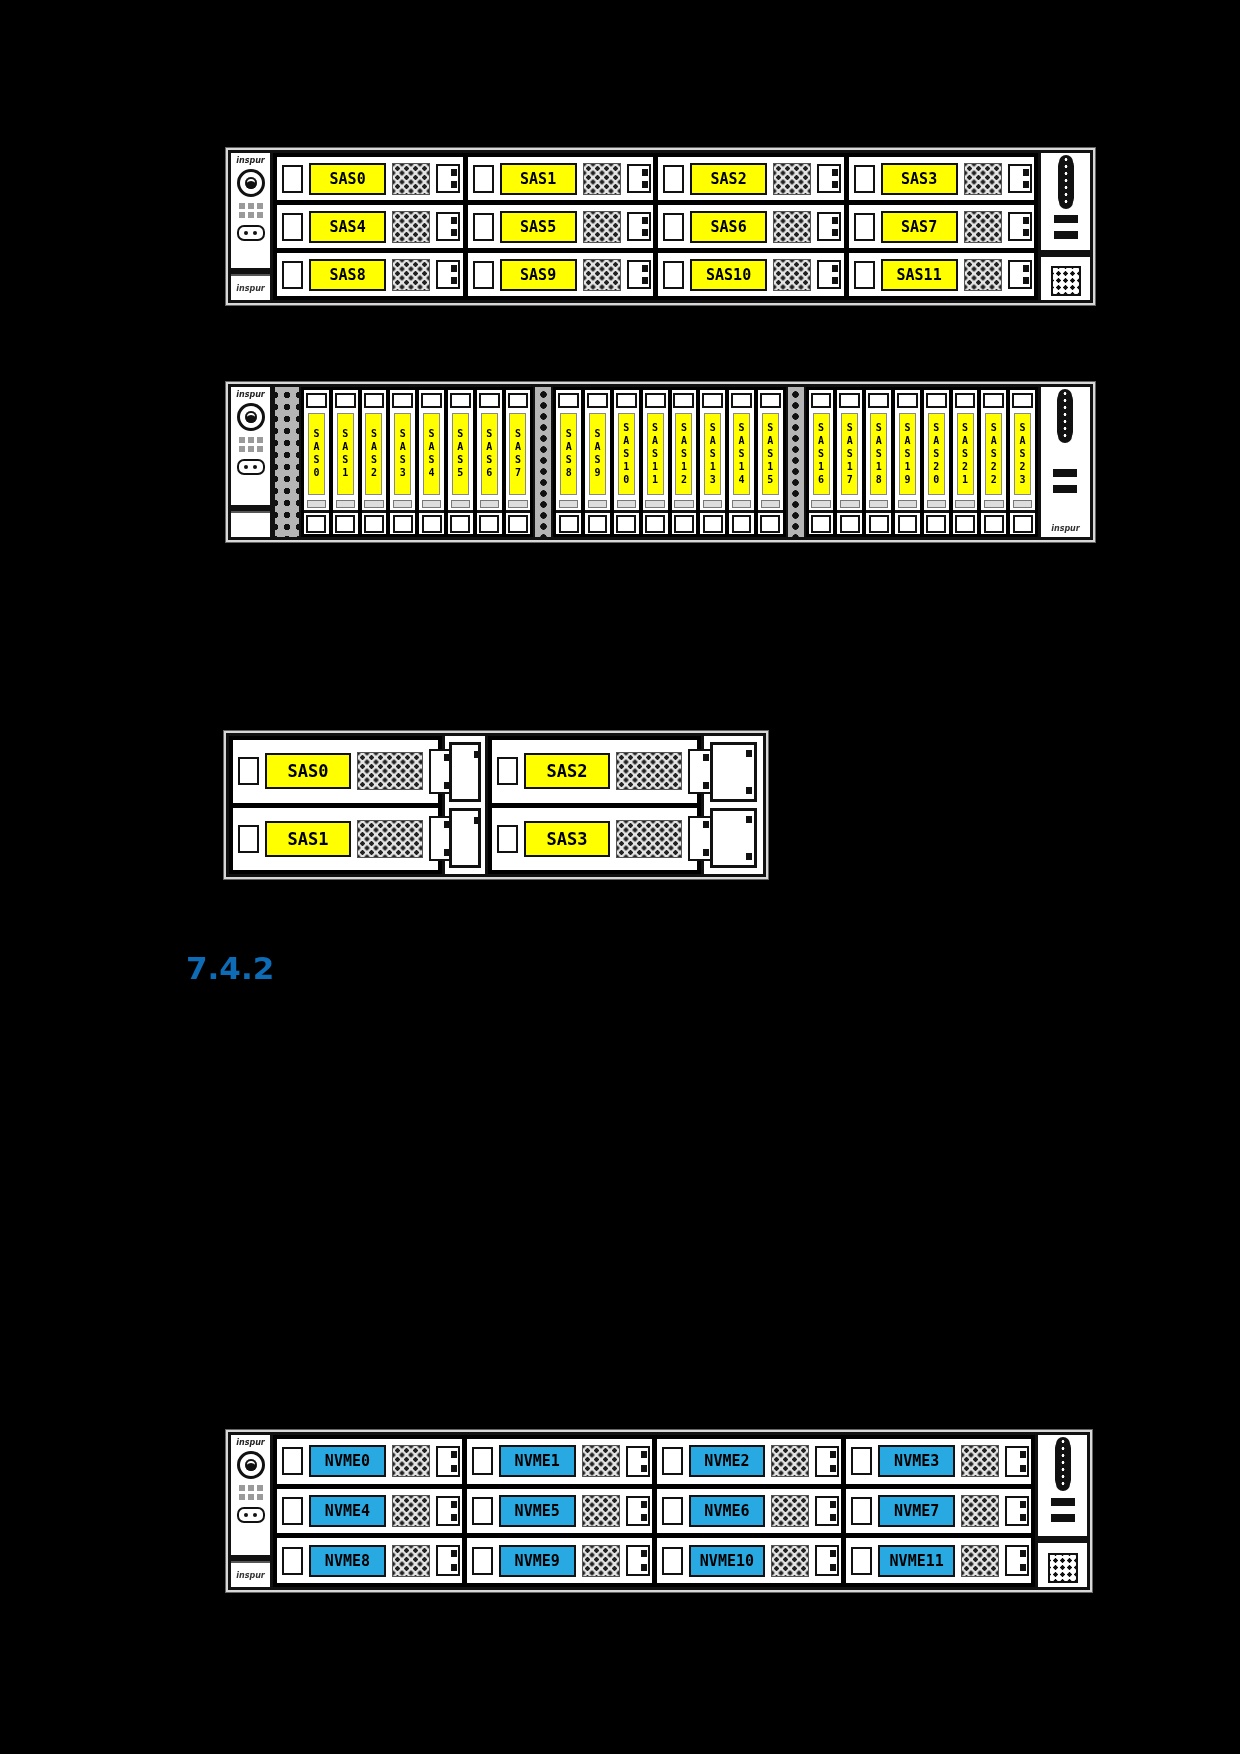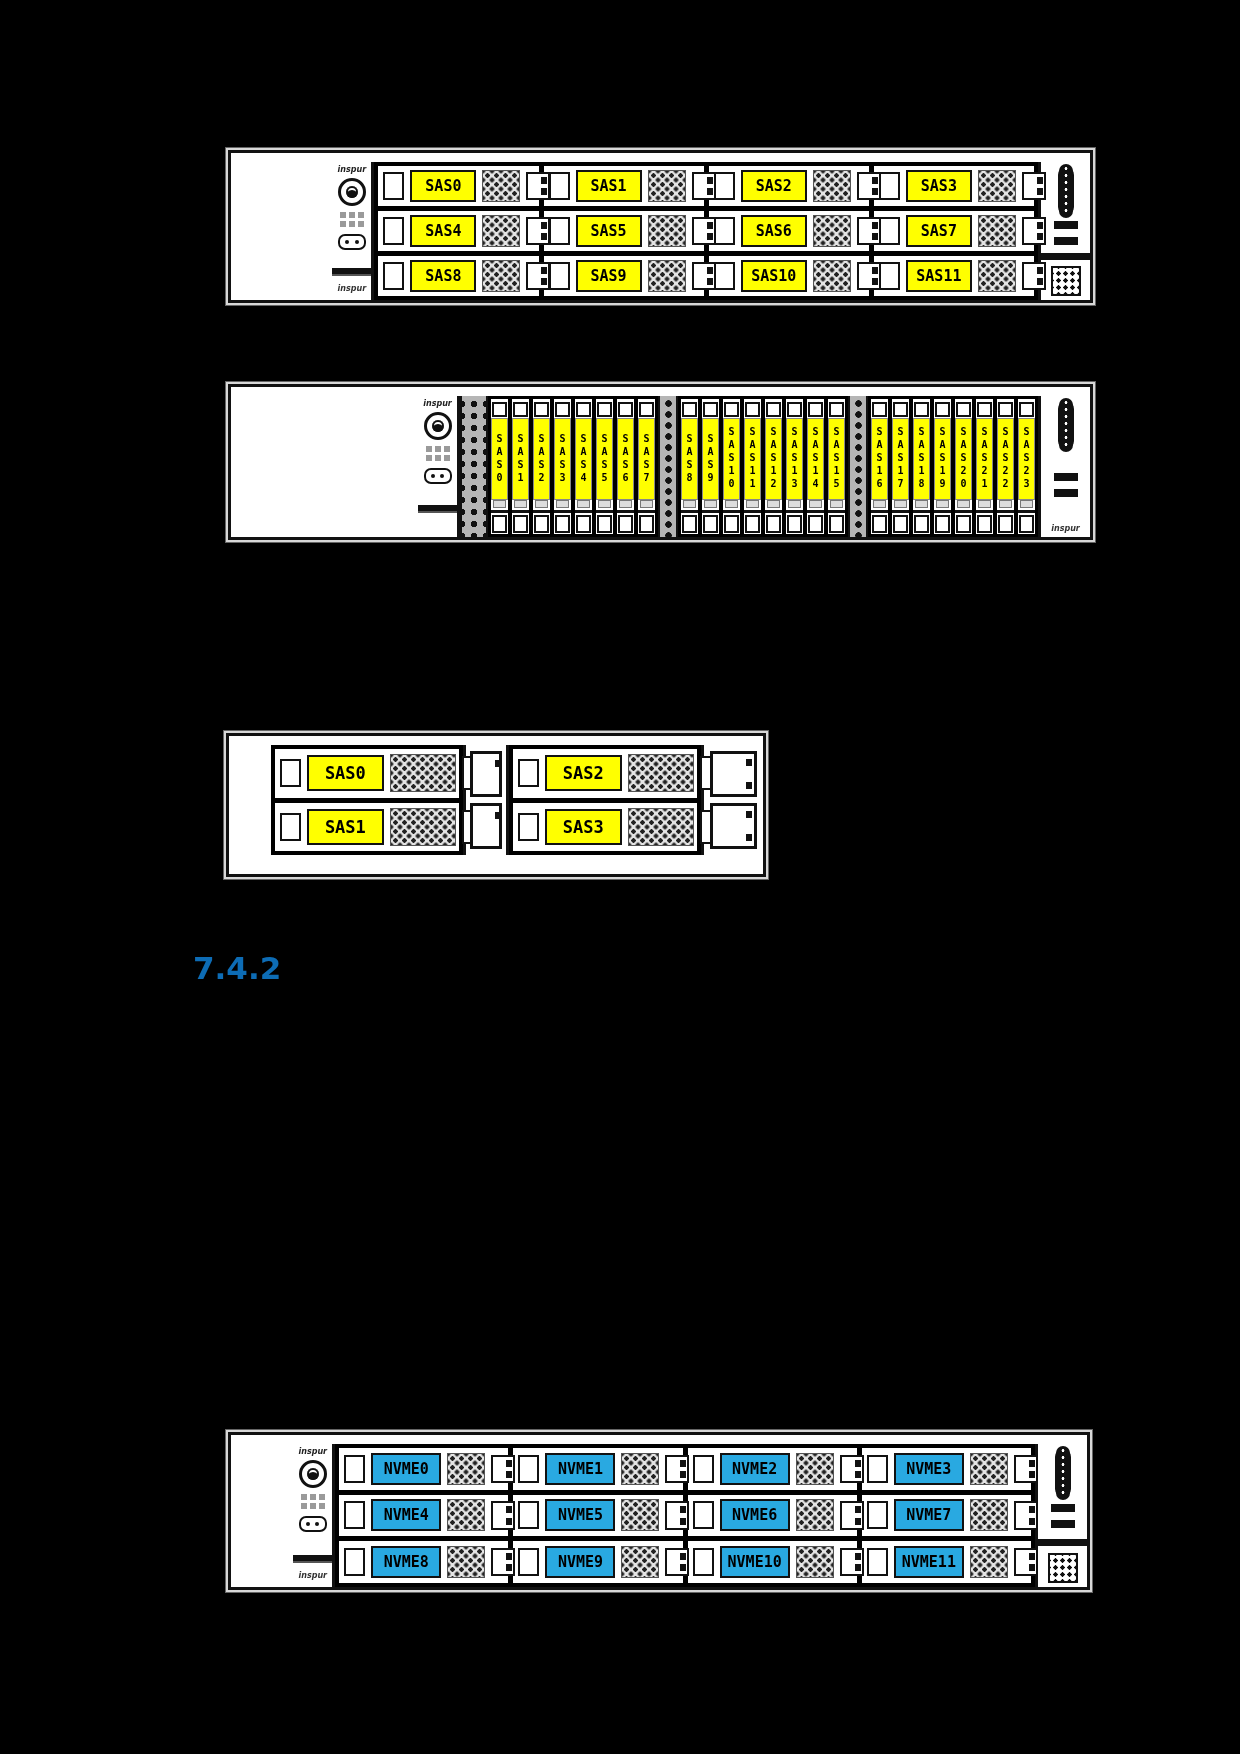--- a/index.html
+++ b/index.html
@@ -5,21 +5,21 @@
   html,body{margin:0;padding:0;}
   body{
     width:1240px;height:1754px;position:relative;
     background:#000;overflow:hidden;
     font-family:"DejaVu Sans", sans-serif;
     --sas:#ffff00; --nvme:#29a9e1; --accent:#0d6cb5;
   }
   .figure{
     position:absolute;background:#fff;border:3px solid #111;
     box-shadow:0 0 0 2px #d8d8d8,0 0 0 3px #666;
-    display:flex;flex-direction:column;box-sizing:border-box;align-items:flex-end;
+    display:flex;flex-direction:row;box-sizing:border-box;
   }
   .rail{height:7px;border-bottom:2px solid #000;
     background:repeating-linear-gradient(90deg,#888 0 4px,#fff 4px 26px);}
   .chassis-row{flex:1;display:flex;min-height:0;}
 
   
   .lpanel{width:42px;border-right:3px solid #111;display:flex;flex-direction:column;
     align-items:center;padding:3px 0 0;box-sizing:border-box;background:#fff;}
   .lp-logo{font:italic bold 8px "DejaVu Sans",sans-serif;color:#222;letter-spacing:0;}
   .lp-power{width:22px;height:22px;border:3px solid #111;border-radius:50%;
@@ -102,21 +102,21 @@
   .midcol i::after{content:"";position:absolute;right:-1px;top:6px;width:5px;height:7px;background:#111;}
   .endcol{width:62px;flex:none;border-left:3px solid #111;display:flex;flex-direction:column;
     gap:6px;padding:6px 6px;box-sizing:border-box;}
   .endcol i{flex:1;border:3px solid #111;background:#fff;position:relative;display:block;}
   .endcol i::before{content:"";position:absolute;right:2px;top:5px;width:6px;height:7px;background:#111;}
   .endcol i::after{content:"";position:absolute;right:2px;bottom:5px;width:6px;height:7px;background:#111;}
   .vent{height:16px;border-top:3px solid #111;
     background:repeating-linear-gradient(90deg,#f0f0f0 0 16px,#111 16px 19px);}
 
   
-  .heading{position:absolute;left:193px;top:950px;display:flex;gap:38px;
+  .heading{position:absolute;left:186px;top:950px;display:flex;gap:38px;
     color:var(--accent);font-weight:bold;font-size:31px;line-height:1.2;
     font-family:"DejaVu Sans",sans-serif;}
 </style>
 </head>
 <body style="--sas: #ffff00; --nvme: #29a9e1; --accent: #0d6cb5; background: rgb(0, 0, 0);">
 
 <div class="figure" id="fig-sas12" style="left:228px;top:150px;width:865px;height:153px;">
   <div class="rail"></div>
   <div class="chassis-row">
     <div class="lpanel">

